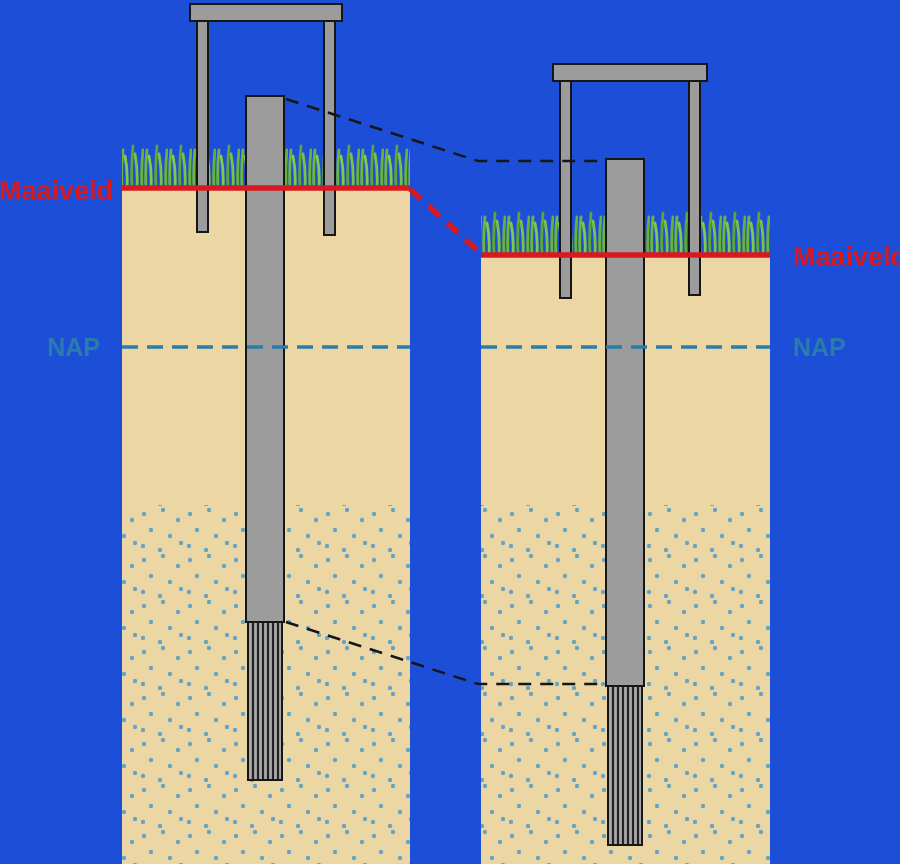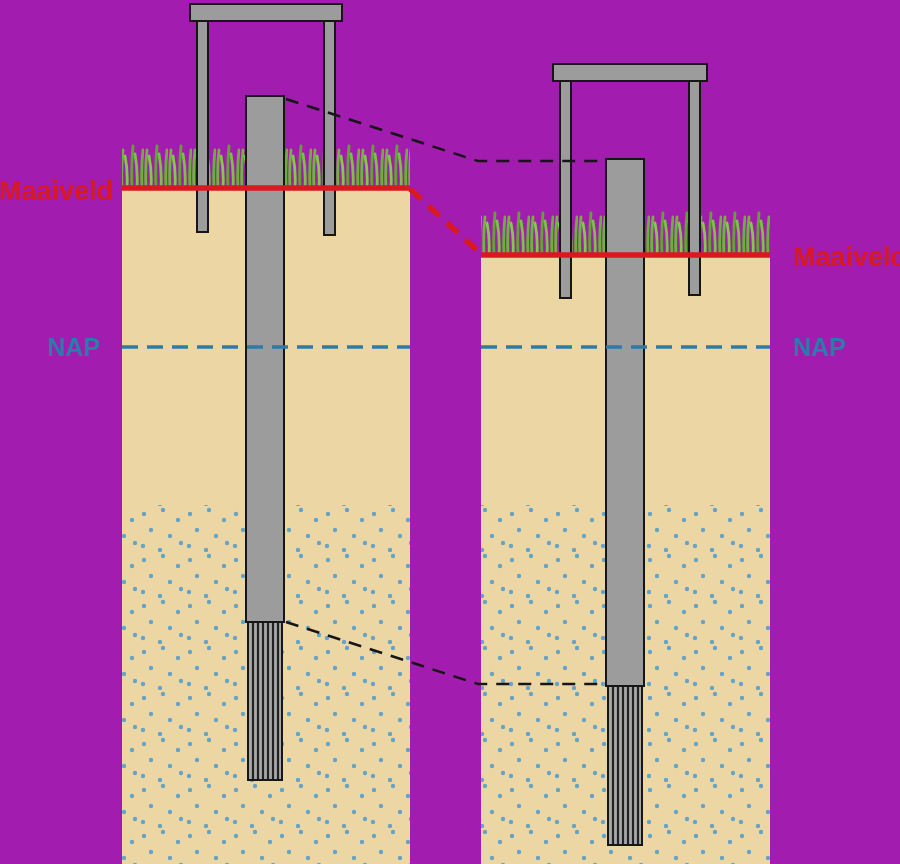--- a/index.html
+++ b/index.html
@@ -5,21 +5,21 @@
   html, body {
     margin: 0;
     padding: 0;
     background: #ffffff;
     font-family: "Liberation Sans", "DejaVu Sans", sans-serif;
   }
   .stage {
     position: relative;
     width: 900px;
     height: 864px;
-    background: #a21caf;
+    background: #1d4ed8;
     overflow: hidden;
   }
   .stage svg {
     position: absolute;
     top: 0;
     left: 0;
     display: block;
   }
   text {
     font-family: "Liberation Sans", "DejaVu Sans", sans-serif;

